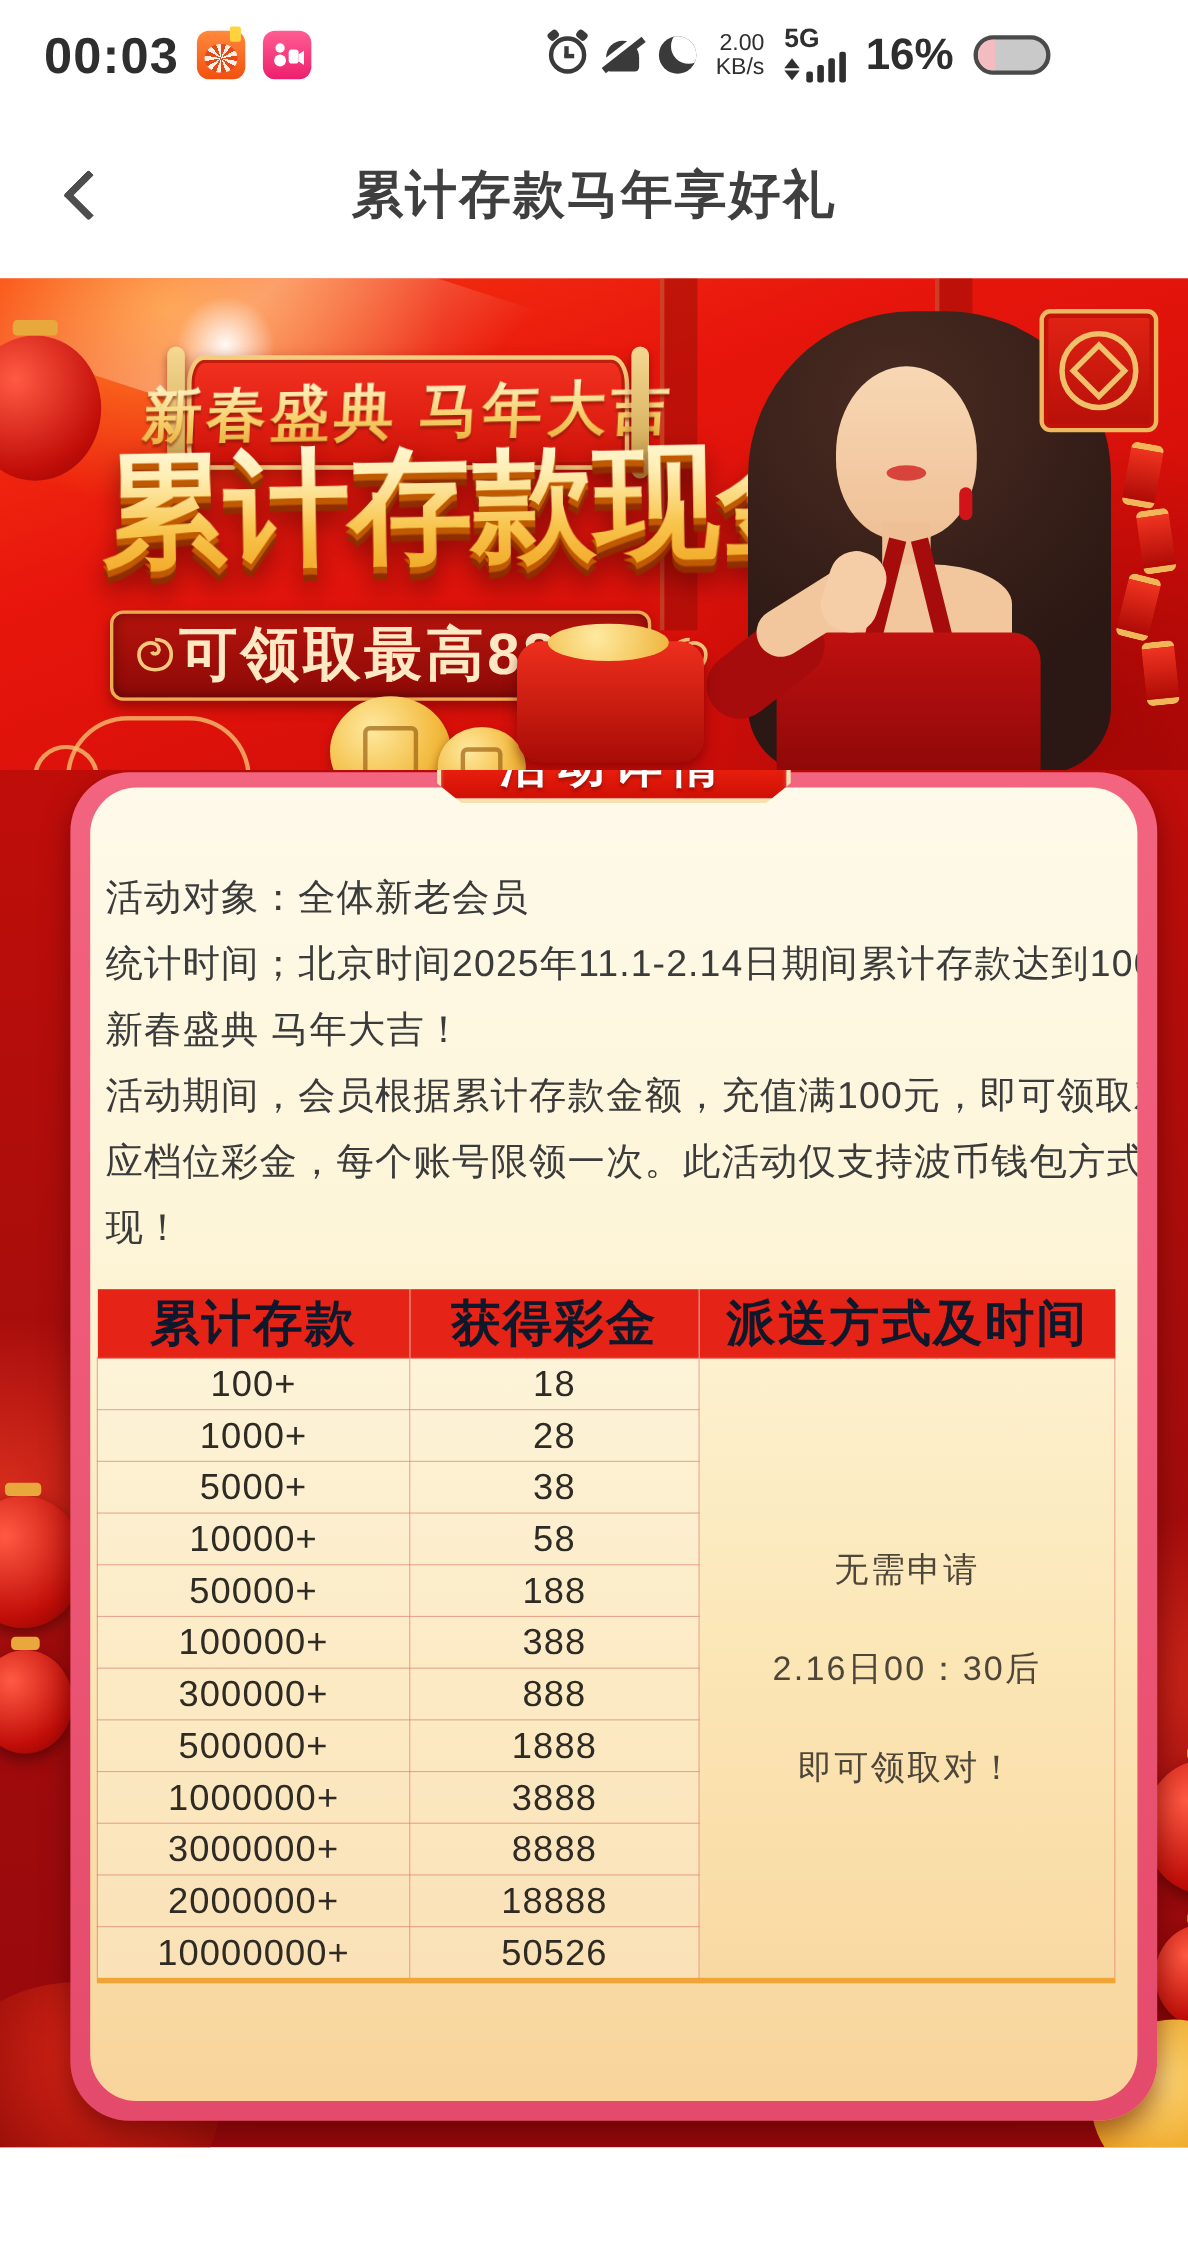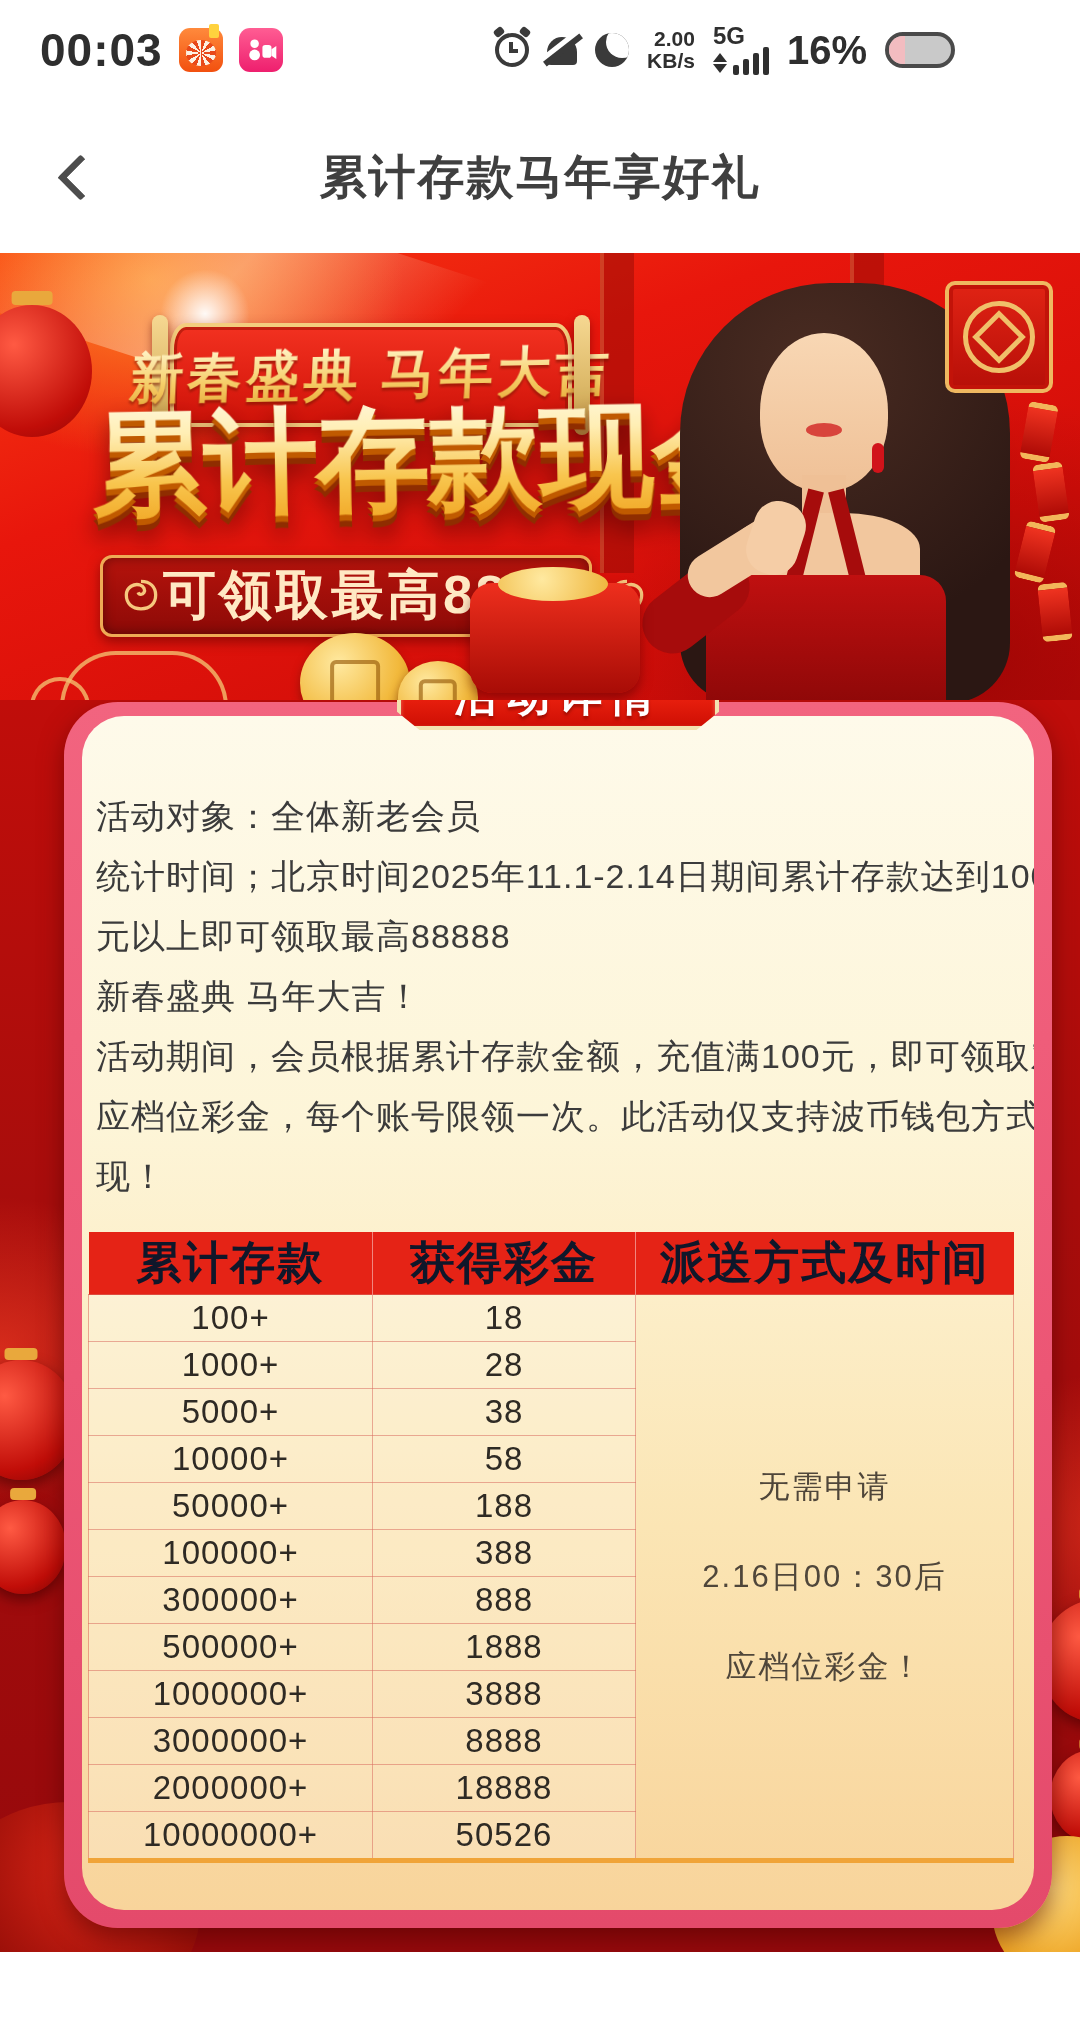--- a/index.html
+++ b/index.html
@@ -32,21 +32,21 @@
   .ic-alarm:before{content:"";position:absolute;left:10px;top:5px;width:4px;height:10px;background:#3a3a3a;}
   .ic-alarm:after{content:"";position:absolute;left:10px;top:12px;width:9px;height:4px;background:#3a3a3a;}
   .ic-alarm .b1,.ic-alarm .b2{position:absolute;width:10px;height:8px;background:#3a3a3a;border-radius:3px;top:-9px;}
   .ic-alarm .b1{left:-5px;transform:rotate(-40deg);}
   .ic-alarm .b2{right:-5px;transform:rotate(40deg);}
   .ic-bell{width:30px;height:28px;background:#3a3a3a;border-radius:15px 15px 4px 4px;margin-top:2px;}
   .ic-bell:before{content:"";position:absolute;left:-7px;top:10px;width:46px;height:6px;background:#3a3a3a;
     transform:rotate(-38deg);box-shadow:0 -3px 0 2px #fff;}
   .ic-moon{width:34px;height:34px;border-radius:50%;background:#3a3a3a;overflow:hidden;}
   .ic-moon:before{content:"";position:absolute;left:11px;top:-7px;width:32px;height:32px;border-radius:50%;background:#fff;}
-  .sb-speed{text-align:right;font-size:21px;font-weight:700;color:#2f2f2f;line-height:22px;}
+  .sb-speed{text-align:right;font-size:21px;font-weight:400;color:#2f2f2f;line-height:22px;}
   .sb-net{display:flex;flex-direction:column;align-items:flex-start;}
   .sb-5g{font-size:24px;font-weight:700;color:#2f2f2f;line-height:22px;text-align:center;}
   .netrow{display:flex;align-items:flex-end;gap:6px;}
   .arrows{display:flex;flex-direction:column;gap:2px;margin-bottom:2px;}
   .arr-up{width:0;height:0;border-left:7px solid transparent;border-right:7px solid transparent;border-bottom:9px solid #2f2f2f;}
   .arr-dn{width:0;height:0;border-left:7px solid transparent;border-right:7px solid transparent;border-top:9px solid #2f2f2f;}
   .bars{display:flex;align-items:flex-end;gap:4px;}
   .bars i{display:block;width:6px;background:#2f2f2f;border-radius:2px;}
   .bars i:nth-child(1){height:10px;}.bars i:nth-child(2){height:16px;}
   .bars i:nth-child(3){height:22px;}.bars i:nth-child(4){height:28px;}
@@ -327,21 +327,20 @@
   <span class="gold-blob"></span>
 
   <div class="panel-frame">
     <div class="detail-btn">
       <span>活动详情</span>
     </div>
     <div class="panel">
       <div class="details">
           <div class="line">活动对象：全体新老会员</div>
           <div class="line">统计时间；北京时间2025年11.1-2.14日期间累计存款达到100</div>
-          <div class="line">元以上即可领取最高88888</div>
           <div class="line">新春盛典 马年大吉！</div>
           <div class="line">活动期间，会员根据累计存款金额，充值满100元，即可领取对</div>
           <div class="line">应档位彩金，每个账号限领一次。此活动仅支持波币钱包方式提</div>
           <div class="line">现！</div>
         </div>
 
       <table class="tiers">
         <colgroup>
             <col class="c1">
             <col class="c2">
@@ -354,21 +353,21 @@
               <th>派送方式及时间</th>
             </tr>
           </thead>
         <tbody id="tier-body">
             <tr>
               <td>100+</td>
               <td>18</td>
               <td rowspan="12" class="delivery">
                 <div>无需申请</div>
                 <div>2.16日00：30后</div>
-                <div>应档位彩金！</div>
+                <div>即可领取对！</div>
               </td>
             </tr>
             <tr>
               <td>1000+</td>
               <td>28</td>
             </tr>
             <tr>
               <td>5000+</td>
               <td>38</td>
             </tr>

